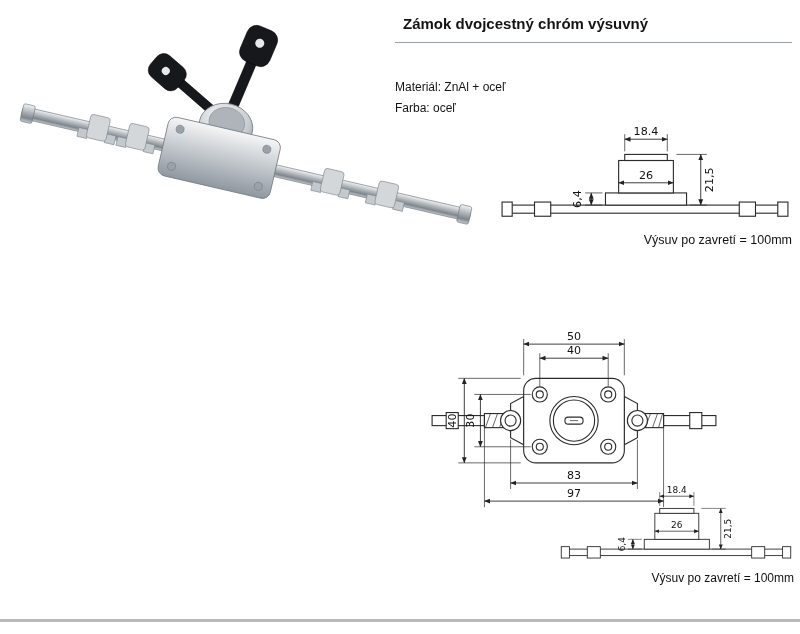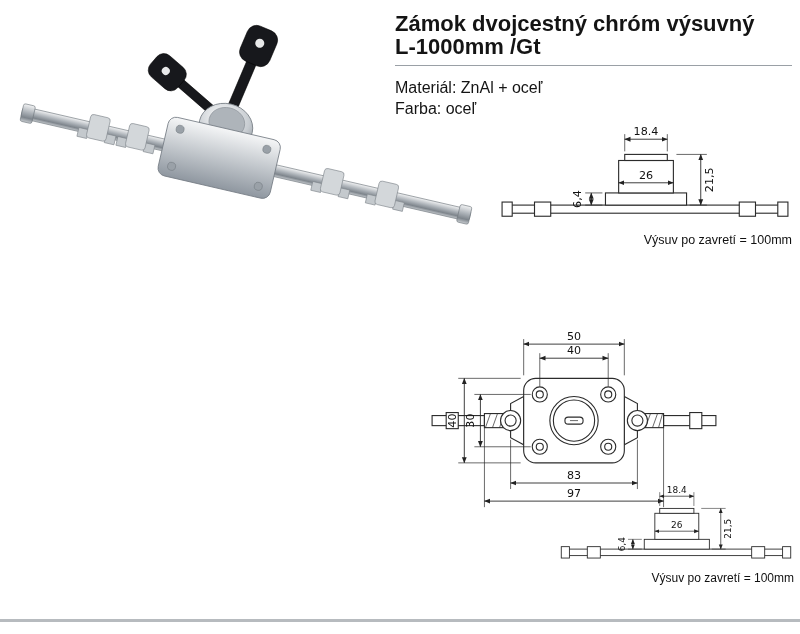--- a/index.html
+++ b/index.html
@@ -4,24 +4,24 @@
 <style>
   * { margin:0; padding:0; box-sizing:border-box; }
   html,body { background:#fff; }
   body { font-family:"Liberation Sans", sans-serif; color:#111; }
   .page { position:relative; width:800px; height:634px; background:#fff; overflow:hidden; }
 
   .photo { position:absolute; left:6px; top:4px; width:480px; height:238px; }
   .photo svg { width:100%; height:100%; }
 
   .title-block { position:absolute; left:395px; top:12px; width:397px; }
-  .title-line { font-size:22px; font-weight:bold; line-height:23px; color:#141414; }
+  .title-line { font-size:15px; font-weight:bold; line-height:23px; color:#141414;margin-left:8px; }
   .title-rule { border-bottom:1px solid #9aa0a6; margin-top:7px; }
 
-  .specs { position:absolute; left:395px; top:77px; font-size:16px; line-height:21px; color:#141414; }
+  .specs { position:absolute; left:395px; top:77px; font-size:12px; line-height:21px; color:#141414; }
 
   .drawing { position:absolute; }
   .drawing svg { display:block; width:100%; height:auto; }
   .sv1 { left:498px; top:124px; width:294px; }
   .front { left:418px; top:294px; width:312px;margin-top:32px; }
   .sv2 { left:558px; top:484px; width:236px; }
 
   .caption { font-weight:normal; font-size:12.5px; text-align:right; margin-top:4px; color:#111; }
   .sv2 .caption { font-size:12px; margin-top:2px; }
 
@@ -111,21 +111,20 @@
         <circle cx="168" cy="141" r="4" fill="#9aa1a8" stroke="#6f767c" stroke-width="0.5"></circle>
         <circle cx="257" cy="141" r="4" fill="#9aa1a8" stroke="#6f767c" stroke-width="0.5"></circle>
         <circle cx="168" cy="179" r="4" fill="#9aa1a8" stroke="#6f767c" stroke-width="0.5"></circle>
         <circle cx="257" cy="179" r="4" fill="#9aa1a8" stroke="#6f767c" stroke-width="0.5"></circle>
       </g>
     </svg>
   </div>
 
   <div class="title-block">
     <div class="title-line">Zámok dvojcestný chróm výsuvný</div>
-    <div class="title-line">L-1000mm /Gt</div>
     <div class="title-rule"></div>
   </div>
 
   <div class="specs">
     <div>Materiál: ZnAl + oceľ</div>
     <div>Farba: oceľ</div>
   </div>
 
   <div class="drawing sv1">
     <svg viewBox="0 0 290 104">

